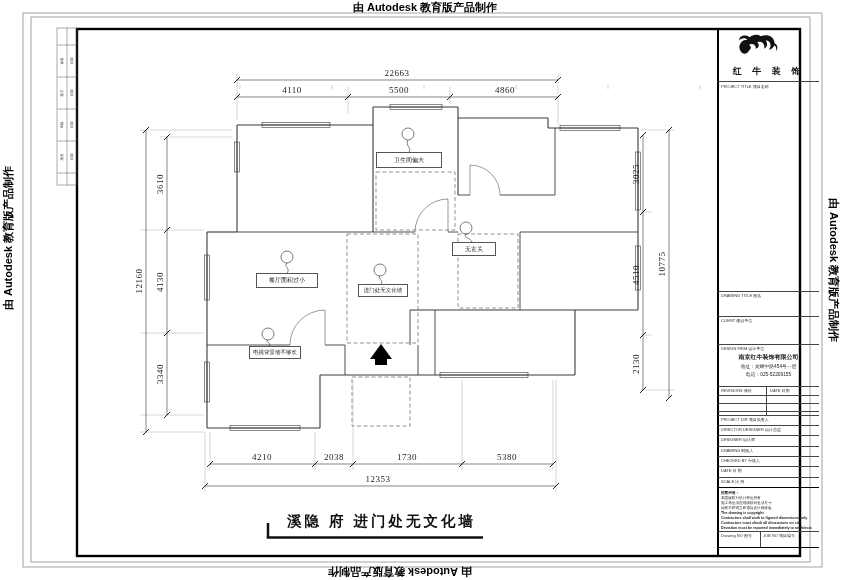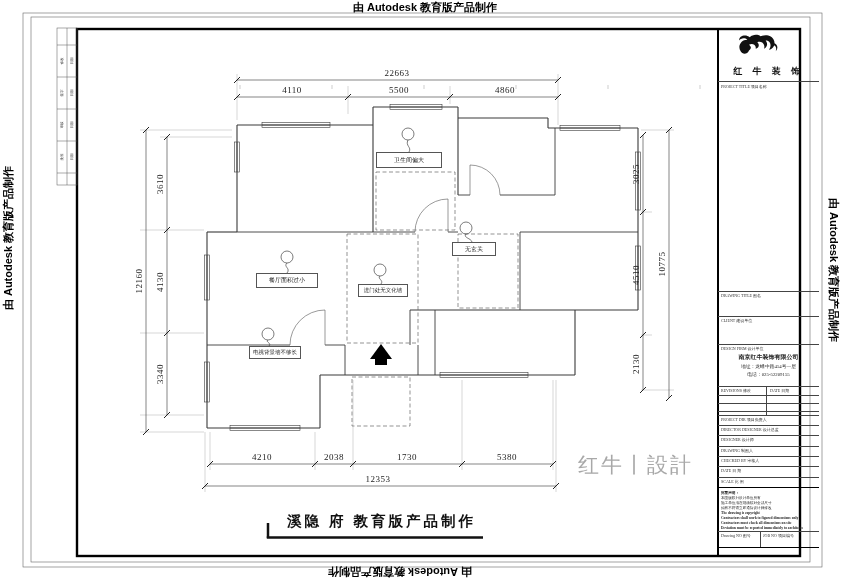--- a/index.html
+++ b/index.html
@@ -13,21 +13,21 @@
   .wm-right{left:833px;top:270px;transform:translate(-50%,-50%) rotate(90deg)}
   .dim{position:absolute;font:9px "Liberation Serif",serif;color:#222;white-space:nowrap;transform:translate(-50%,-50%);letter-spacing:.5px}
   .dimv{transform:translate(-50%,-50%) rotate(-90deg)}
   .plabel{position:absolute;border:.8px solid #555;background:#fff;color:#222;
           font:6px "Liberation Sans",sans-serif;display:flex;align-items:center;justify-content:center;white-space:nowrap}
   .sheet-title{position:absolute;left:287px;top:512px;font:bold 14.5px "Liberation Sans",sans-serif;
                letter-spacing:3px;color:#111;white-space:nowrap}
   .design-wm{position:absolute;left:578px;top:451px;font:21px "Liberation Sans",sans-serif;
              color:#a8a8a8;letter-spacing:2px;white-space:nowrap}
   
-  .tb{position:absolute;left:718px;top:29px;width:101px;height:527px;font-family:Liberation Serif, serif}
+  .tb{position:absolute;left:718px;top:29px;width:101px;height:527px;font-family:Liberation Sans, sans-serif}
   .tb .abs{position:absolute}
   .tb .hline{position:absolute;left:0;width:100%;border-top:.6px solid #444}
   .tb .hthick{position:absolute;left:0;width:100%;border-top:1.5px solid #000}
   .tb .vline{position:absolute;border-left:.6px solid #444}
   .tb .tiny{position:absolute;font-size:4px;color:#333;white-space:nowrap;transform-origin:0 0}
   .tb-brand{position:absolute;top:36px;left:0;width:100%;text-align:center;font-size:9px;font-weight:bold;
             letter-spacing:4px;color:#111;white-space:nowrap}
   .tb-company{position:absolute;left:0;width:100%;text-align:center;color:#222;white-space:nowrap}
   .notes-line{position:absolute;left:3px;font-size:3.8px;color:#222;white-space:nowrap;transform:scale(.95);transform-origin:0 0}
   
@@ -261,22 +261,21 @@
   <div class="dim" style="left:407px;top:457px">1730</div>
   <div class="dim" style="left:507px;top:457px">5380</div>
   <div class="dim" style="left:378px;top:479px">12353</div>
 
   <div class="plabel" style="left:376px;top:152px;width:66px;height:16px">卫生间偏大</div>
   <div class="plabel" style="left:452px;top:242px;width:44px;height:14px">无玄关</div>
   <div class="plabel" style="left:256px;top:273px;width:62px;height:15px">餐厅面积过小</div>
   <div class="plabel" style="left:358px;top:284px;width:50px;height:13px;font-size:5.5px">进门处无文化墙</div>
   <div class="plabel" style="left:249px;top:346px;width:52px;height:13px;font-size:5.5px">电视背景墙不够长</div>
 
-  <div class="sheet-title">溪隐 府 教育版产品制作</div>
-  <div class="design-wm">红牛丨設計</div>
+  <div class="sheet-title">溪隐 府 进门处无文化墙</div>
 
   <div class="tb">
     <svg class="abs" style="left:16px;top:3px" width="50" height="32" viewBox="0 0 60 36">
       <path d="M8,22 C4,16 8,8 16,8 C13,5 8,6 6,9 C6,3 14,1 19,5 C22,2 28,1 32,4 C38,1 46,3 48,9 C50,14 47,19 42,20 C46,14 43,9 38,9 C41,13 40,17 36,19 C38,13 33,9 28,11 C31,14 30,18 26,19 C27,14 22,12 18,14 C21,16 21,19 18,21 C16,26 10,26 8,22 Z" fill="#111"></path>
       <path d="M46,12 C52,12 54,18 50,22 C52,17 49,14 46,15 Z" fill="#111"></path>
     </svg>
     <div class="tb-brand">红 牛 装 饰</div>
 
     <div class="hline" style="top:52px"></div>
     <div class="tiny" style="left:3px;top:55px">PROJECT TITLE 项目名称</div>

